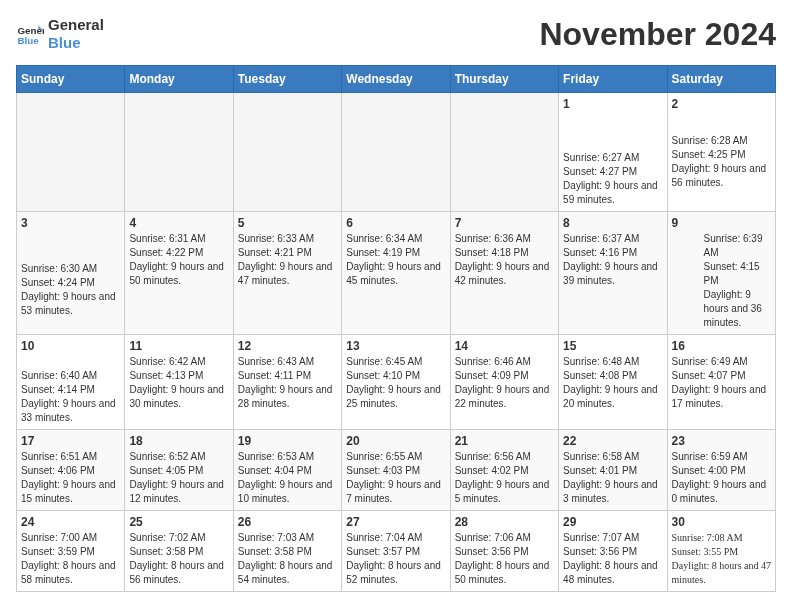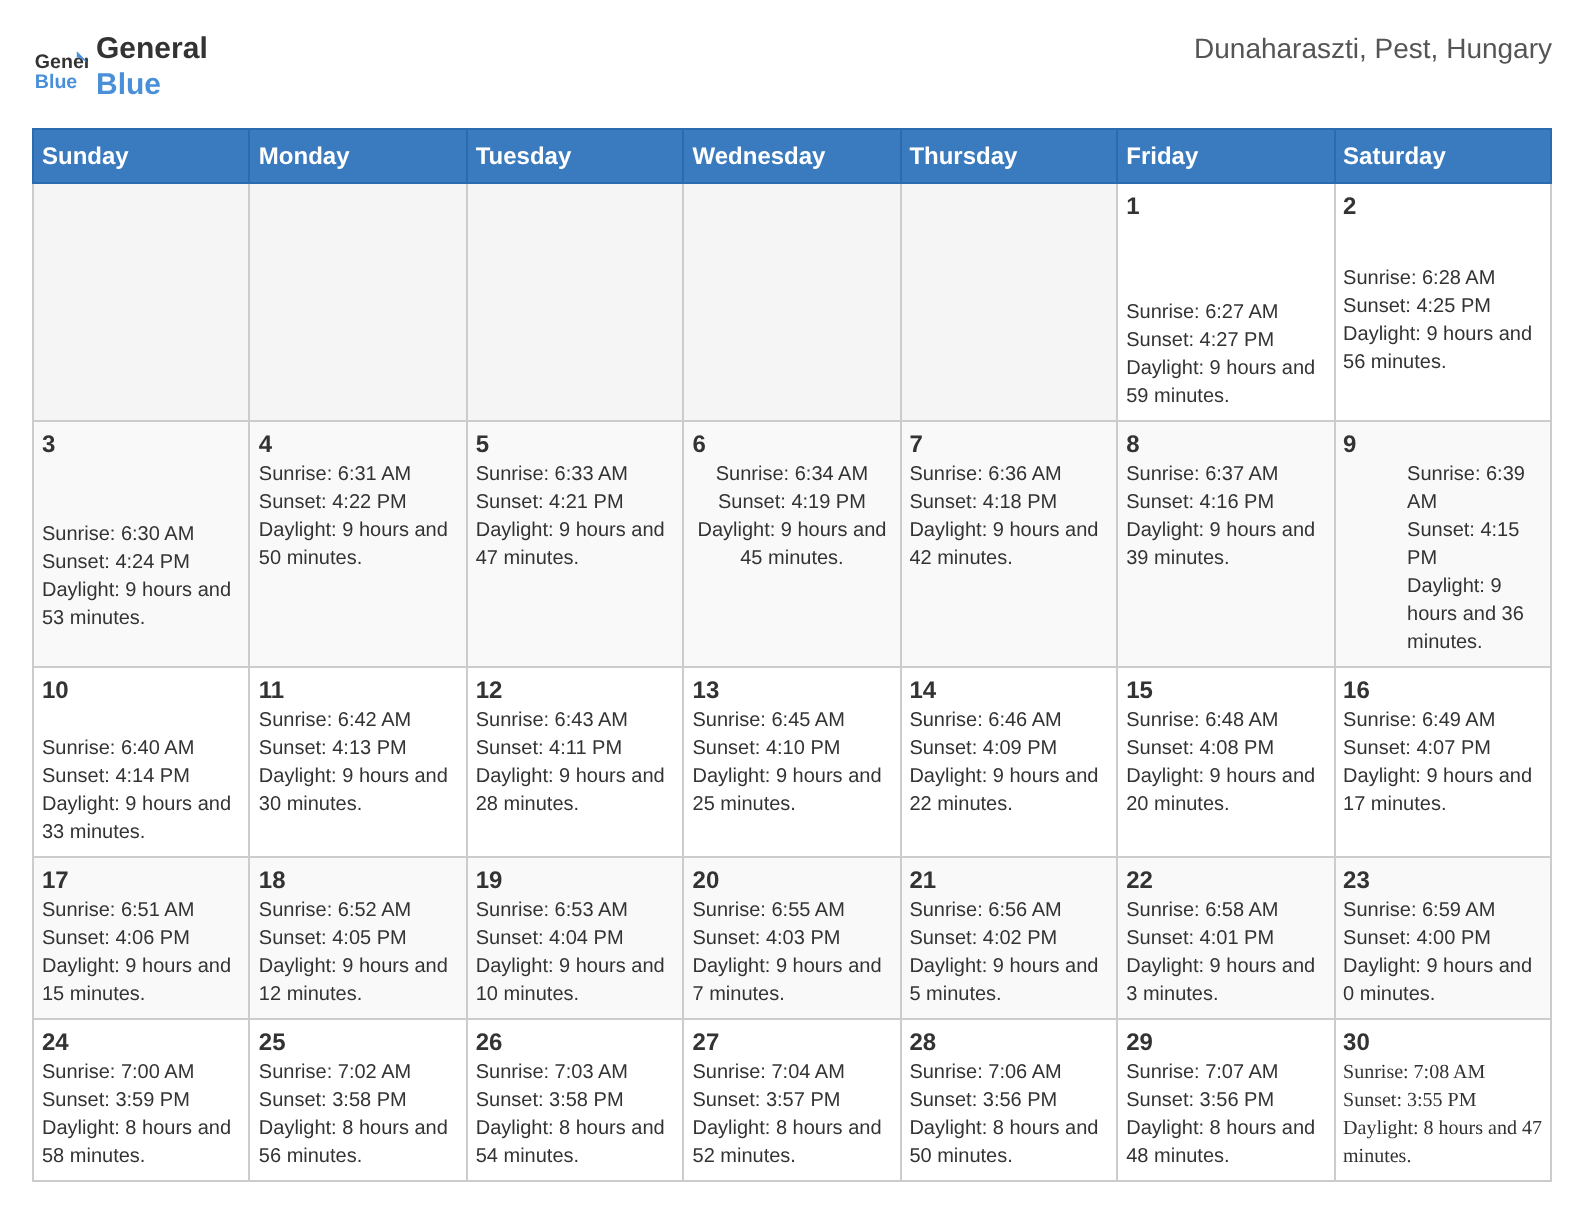--- a/index.html
+++ b/index.html
@@ -85,21 +85,21 @@
       <text x="2" y="20" font-size="14" font-weight="bold" fill="#333">General</text>
       <text x="2" y="34" font-size="14" font-weight="bold" fill="#4a90d9">Blue</text>
       <polygon points="32,8 40,16 32,12" fill="#4a90d9"></polygon>
     </svg>
     <div style="display:flex;flex-direction:column;line-height:1.2;">
       <span style="font-size:15px;font-weight:bold;color:#333;">General</span>
       <span style="font-size:15px;font-weight:bold;color:#4a90d9;">Blue</span>
     </div>
   </div>
   <div class="title-area">
-    <div class="location-title">Dunaharaszti, Pest, Hungary</div>
+    <div class="month-title">November 2024</div>
   </div>
 </div>
 
 <table>
   <thead>
     <tr id="weekday-header">
     <th>Sunday</th>
         <th>Monday</th>
         <th>Tuesday</th>
         <th>Wednesday</th>
@@ -142,21 +142,21 @@
 Daylight: 9 hours and 50 minutes.</div>
         </td>
         <td>
           <div class="day-number">5</div>
           <div class="day-info" style="white-space: pre-line;">Sunrise: 6:33 AM
 Sunset: 4:21 PM
 Daylight: 9 hours and 47 minutes.</div>
         </td>
         <td>
           <div class="day-number">6</div>
-          <div class="day-info" style="white-space: pre-line; text-align: center;">Sunrise: 6:34 AM
+          <div class="day-info" style="white-space: pre-line;">Sunrise: 6:34 AM
 Sunset: 4:19 PM
 Daylight: 9 hours and 45 minutes.</div>
         </td>
         <td>
           <div class="day-number">7</div>
           <div class="day-info" style="white-space: pre-line;">Sunrise: 6:36 AM
 Sunset: 4:18 PM
 Daylight: 9 hours and 42 minutes.</div>
         </td>
         <td>

